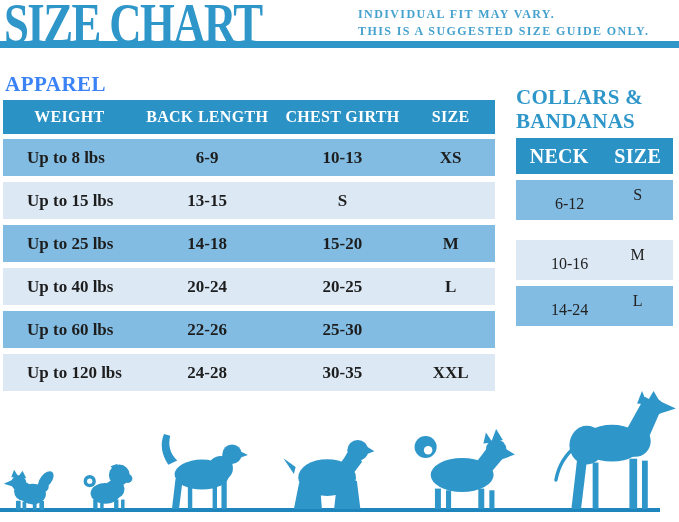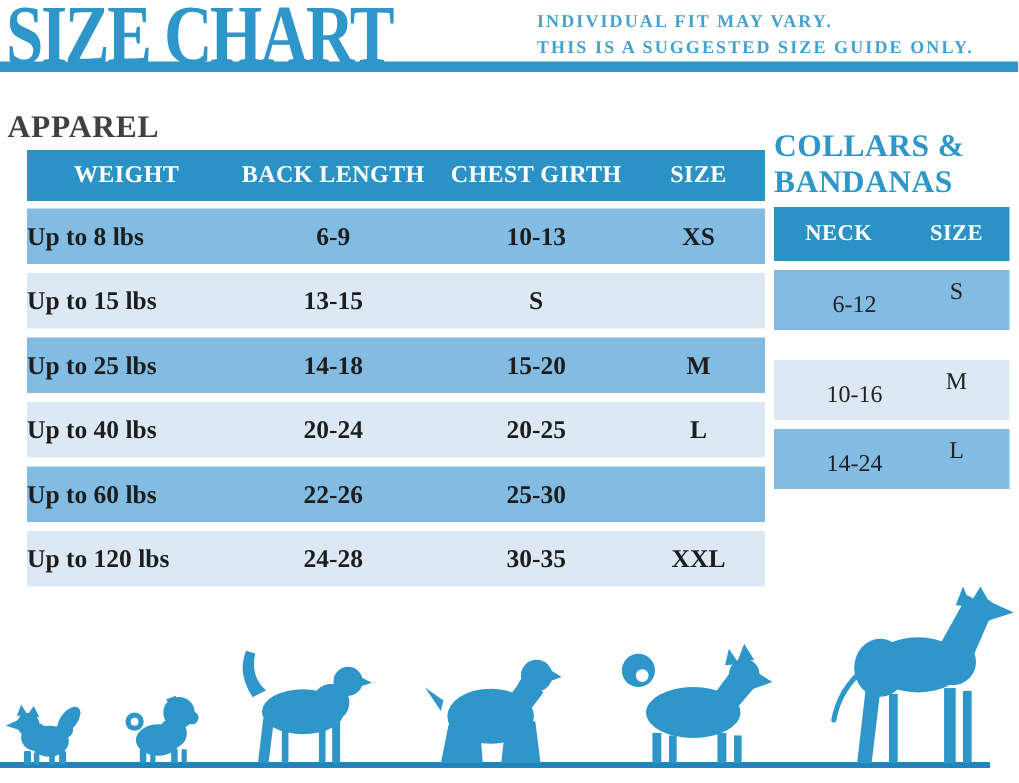--- a/index.html
+++ b/index.html
@@ -13,42 +13,42 @@
     font-size:56px;font-weight:bold;color:#2e96c9;
     letter-spacing:-2px;transform:scaleX(0.80);transform-origin:left top;
     white-space:nowrap;
   }
   .title-underline{position:absolute;left:0;top:41px;width:679px;height:7px;background:#2e96c9;}
   .disclaimer{
     position:absolute;left:358px;top:6px;color:#45a1ce;
     font-size:12px;font-weight:bold;letter-spacing:1.4px;line-height:17px;white-space:nowrap;
   }
   
-  .apparel-heading{position:absolute;left:5px;top:72px;font-size:21px;font-weight:bold;color:#404040;letter-spacing:0.5px;}
+  .apparel-heading{position:absolute;left:5px;top:72px;font-size:21px;font-weight:bold;color:#3b82f6;letter-spacing:0.5px;}
   .collars-heading{position:absolute;left:516px;top:85px;font-size:21px;font-weight:bold;color:#2e96c9;line-height:24px;letter-spacing:0.3px;}
   
-  .a-table{position:absolute;left:18px;top:100px;width:492px;}
+  .a-table{position:absolute;left:3px;top:100px;width:492px;}
   .a-head{
     display:grid;grid-template-columns:27% 29% 26% 18%;align-items:center;
     height:34px;background:#2a92c5;color:#fff;font-weight:bold;font-size:16px;
     text-align:center;letter-spacing:0.3px;
   }
   .a-row{
     display:grid;grid-template-columns:27% 29% 26% 18%;align-items:center;
     height:37px;margin-top:6px;font-size:17px;font-weight:bold;color:#1d1d1d;text-align:center;
   }
   .a-row.first{margin-top:5px;}
   .a-row.dark{background:#82bce2;}
   .a-row.light{background:#dce9f5;}
-  .a-row .w{text-align:left;}
+  .a-row .w{text-align:left;padding-left:24px;}
   
   .c-table{position:absolute;left:516px;top:138px;width:157px;}
   .c-head{
     display:grid;grid-template-columns:55% 45%;align-items:center;
-    height:36px;background:#2a92c5;color:#fff;font-weight:bold;font-size:15px;
+    height:36px;background:#2a92c5;color:#fff;font-weight:bold;font-size:20px;
     text-align:center;letter-spacing:0.3px;
   }
   .c-row{
     display:grid;grid-template-columns:55% 45%;align-items:center;
     height:40px;margin-top:6px;font-size:16px;color:#222;text-align:center;
   }
   .c-row.dark{background:#82bce2;}
   .c-row.light{background:#dce9f5;margin-top:20px;}
   .c-row .neck{transform:translateY(4px);padding-left:21px;}
   .c-row .size{transform:translateY(-5px);}

